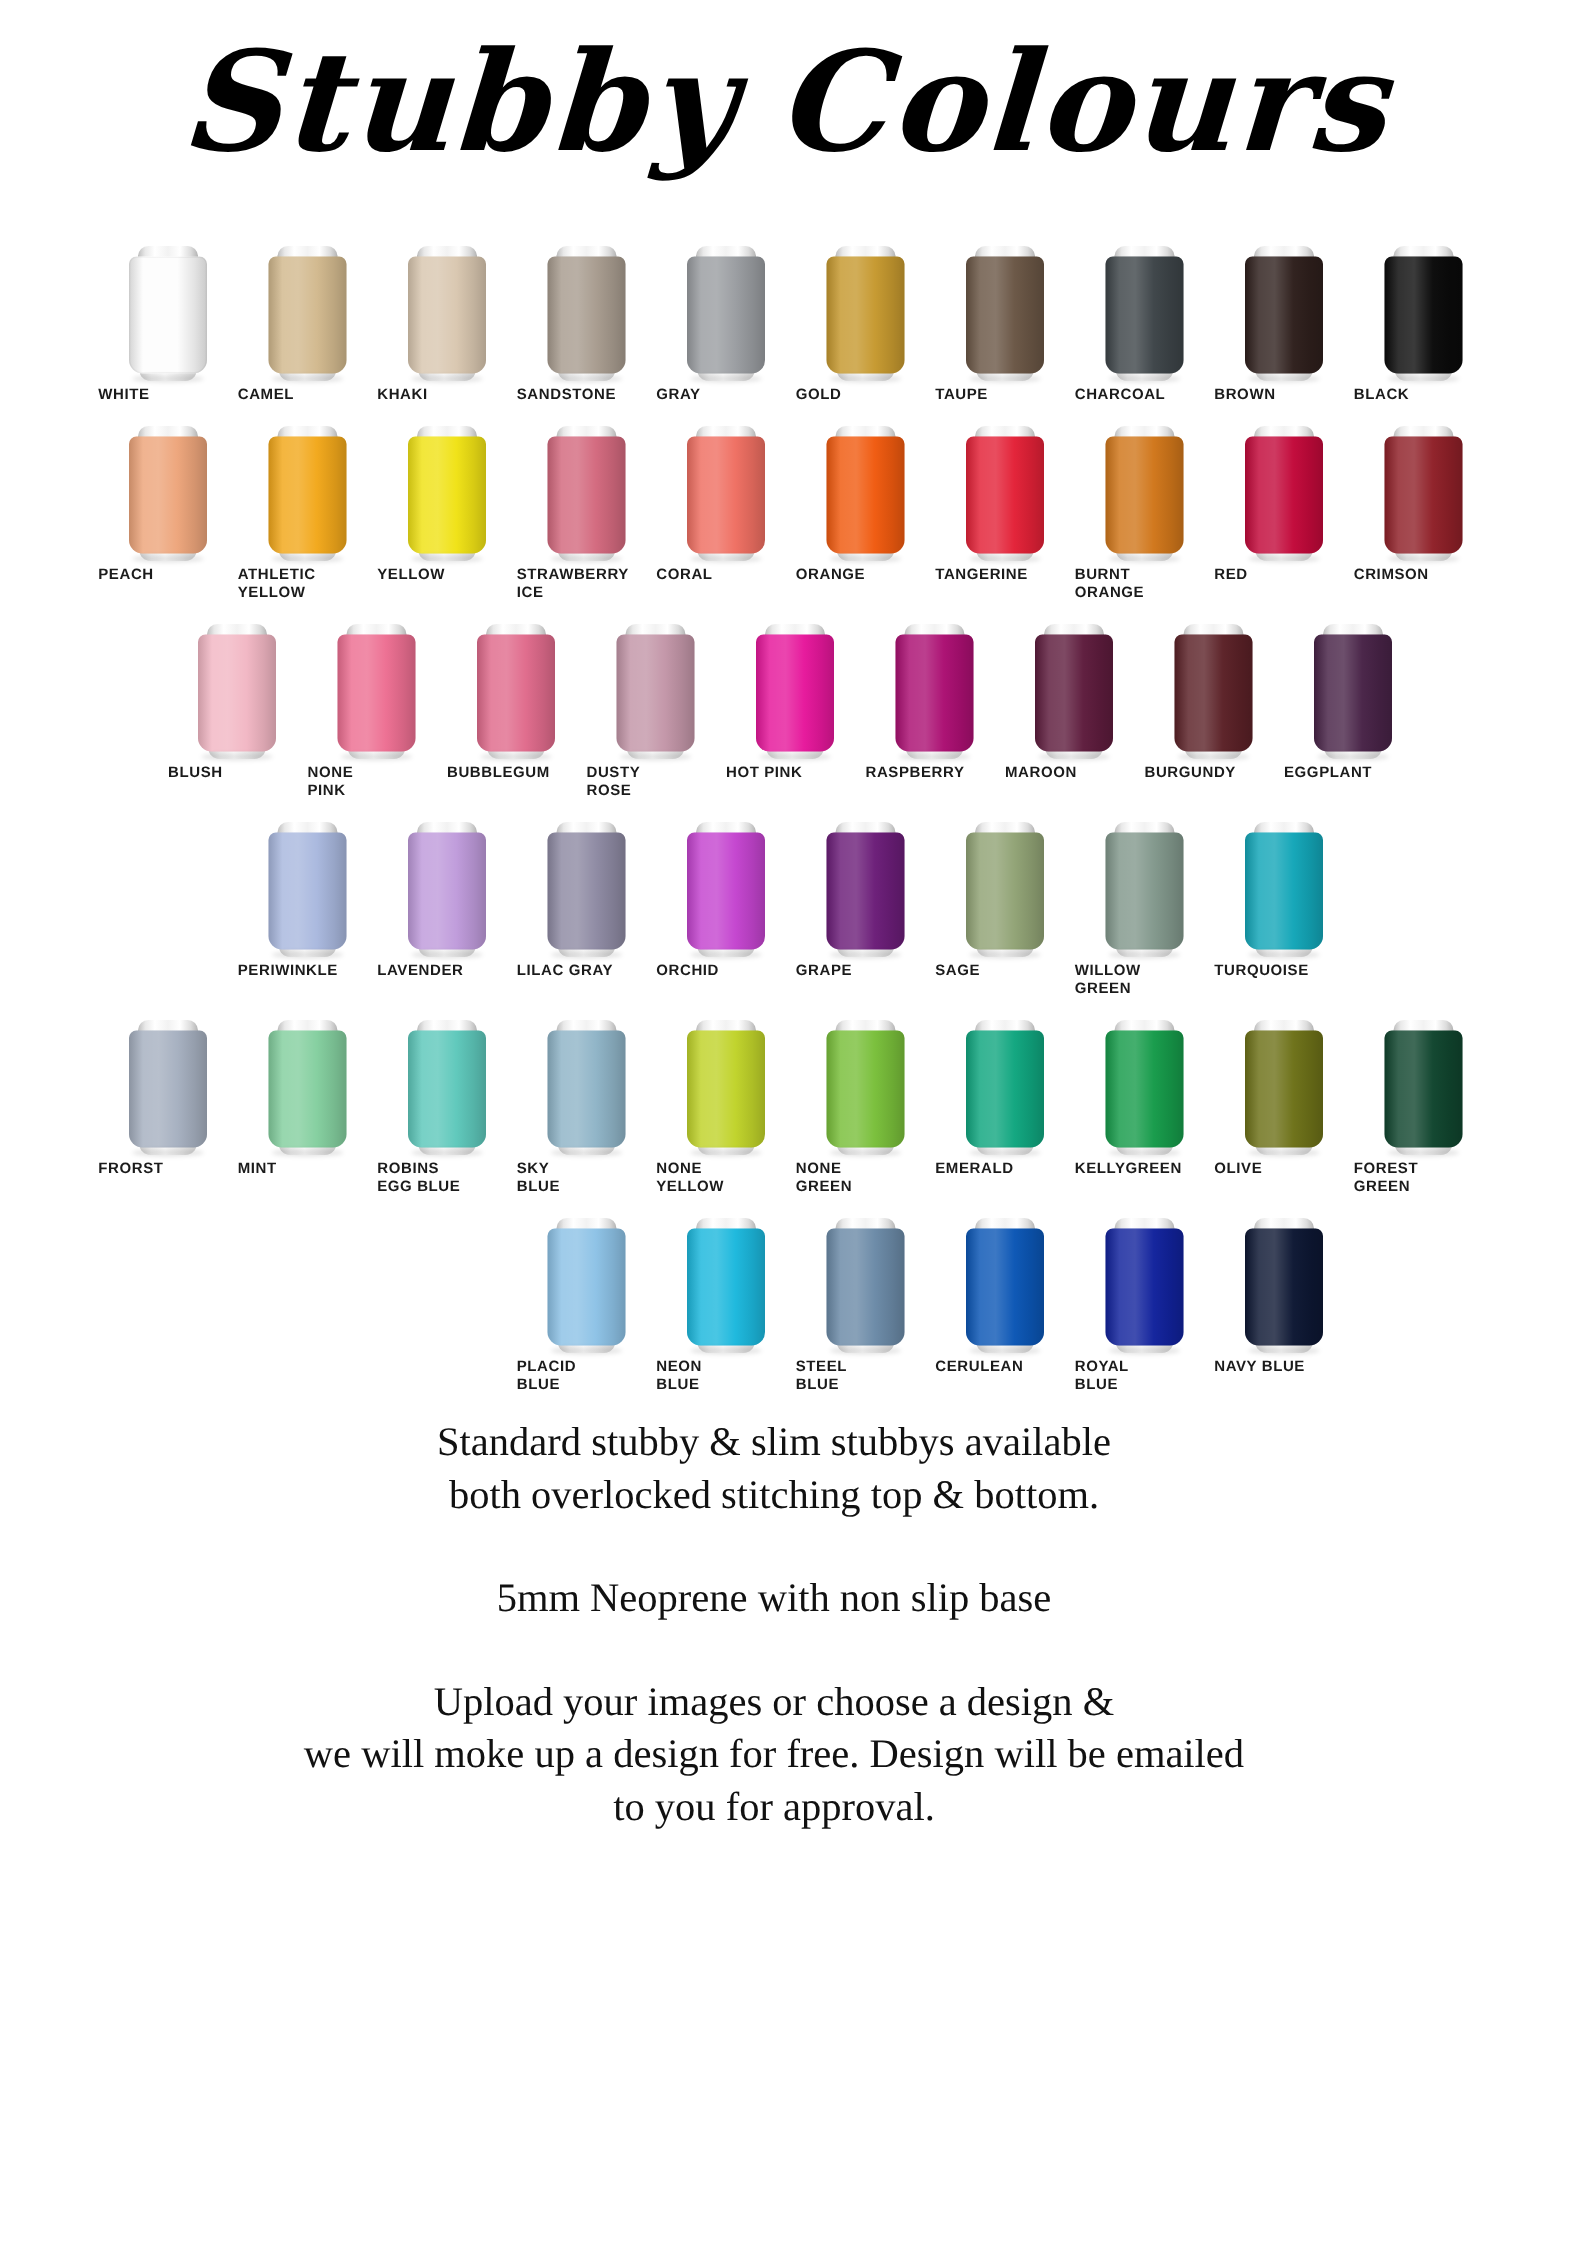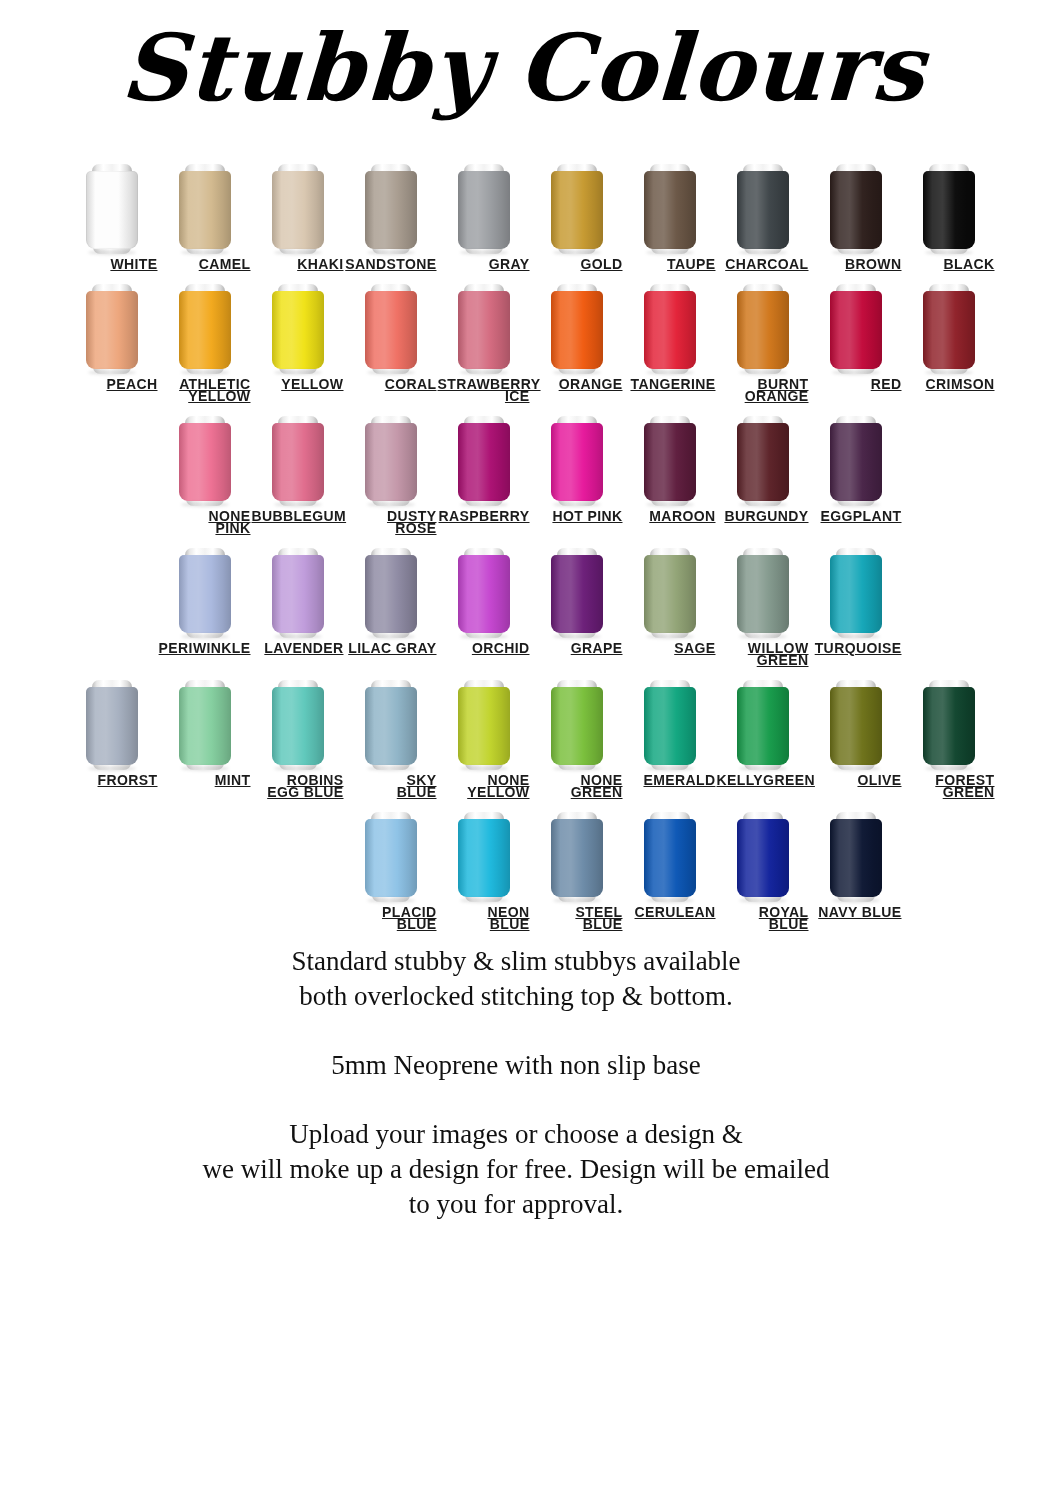--- a/index.html
+++ b/index.html
@@ -133,29 +133,28 @@
     background: rgba(0,0,0,0.10);
     filter: blur(1.5px);
   }
   .sleeve.is-white {
     box-shadow: inset 0 0 0 1px rgba(0,0,0,0.045);
   }
 
   .swatch-label {
     font-family: "Liberation Sans", sans-serif;
     font-weight: 700;
-    font-size: 14px;
+    font-size: 10px;
     line-height: 12px;
     letter-spacing: 0.4px;
     color: #1b1b1b;
-    text-align: right;
+    text-align: left;
     text-transform: uppercase;
     width: 92px;
     white-space: pre-line;
-    text-decoration: underline;
   }
 
   
   .footer {
     width: 1032px;
     text-align: center;
     font-family: "Liberation Serif", serif;
     color: #111;
     margin-top: 14px;
   }
@@ -297,39 +296,39 @@
             <div class="can-base"></div>
             <div class="sleeve" style="background: rgb(240, 226, 21);"></div>
             <div class="can-shadow"></div>
           </div>
           <div class="swatch-label">YELLOW</div>
         </div>
         <div class="cell">
           <div class="can">
             <div class="can-top"></div>
             <div class="can-base"></div>
-            <div class="sleeve" style="background: rgb(239, 111, 98);"></div>
-            <div class="can-shadow"></div>
-          </div>
-          <div class="swatch-label">CORAL</div>
-        </div>
-        <div class="cell">
-          <div class="can">
-            <div class="can-top"></div>
-            <div class="can-base"></div>
             <div class="sleeve" style="background: rgb(211, 105, 126);"></div>
             <div class="can-shadow"></div>
           </div>
           <div class="swatch-label">STRAWBERRY
 ICE</div>
         </div>
         <div class="cell">
           <div class="can">
             <div class="can-top"></div>
             <div class="can-base"></div>
+            <div class="sleeve" style="background: rgb(239, 111, 98);"></div>
+            <div class="can-shadow"></div>
+          </div>
+          <div class="swatch-label">CORAL</div>
+        </div>
+        <div class="cell">
+          <div class="can">
+            <div class="can-top"></div>
+            <div class="can-base"></div>
             <div class="sleeve" style="background: rgb(240, 90, 15);"></div>
             <div class="can-shadow"></div>
           </div>
           <div class="swatch-label">ORANGE</div>
         </div>
         <div class="cell">
           <div class="can">
             <div class="can-top"></div>
             <div class="can-base"></div>
             <div class="sleeve" style="background: rgb(227, 33, 55);"></div>
@@ -364,20 +363,29 @@
             <div class="can-shadow"></div>
           </div>
           <div class="swatch-label">CRIMSON</div>
         </div>
       </div>
       <div class="grid-row">
         <div class="cell">
           <div class="can">
             <div class="can-top"></div>
             <div class="can-base"></div>
+            <div class="sleeve" style="background: rgb(242, 183, 196);"></div>
+            <div class="can-shadow"></div>
+          </div>
+          <div class="swatch-label">BLUSH</div>
+        </div>
+        <div class="cell">
+          <div class="can">
+            <div class="can-top"></div>
+            <div class="can-base"></div>
             <div class="sleeve" style="background: rgb(237, 111, 146);"></div>
             <div class="can-shadow"></div>
           </div>
           <div class="swatch-label">NONE
 PINK</div>
         </div>
         <div class="cell">
           <div class="can">
             <div class="can-top"></div>
             <div class="can-base"></div>
@@ -393,33 +401,33 @@
             <div class="sleeve" style="background: rgb(195, 150, 168);"></div>
             <div class="can-shadow"></div>
           </div>
           <div class="swatch-label">DUSTY
 ROSE</div>
         </div>
         <div class="cell">
           <div class="can">
             <div class="can-top"></div>
             <div class="can-base"></div>
+            <div class="sleeve" style="background: rgb(230, 23, 155);"></div>
+            <div class="can-shadow"></div>
+          </div>
+          <div class="swatch-label">HOT PINK</div>
+        </div>
+        <div class="cell">
+          <div class="can">
+            <div class="can-top"></div>
+            <div class="can-base"></div>
             <div class="sleeve" style="background: rgb(171, 15, 114);"></div>
             <div class="can-shadow"></div>
           </div>
           <div class="swatch-label">RASPBERRY</div>
-        </div>
-        <div class="cell">
-          <div class="can">
-            <div class="can-top"></div>
-            <div class="can-base"></div>
-            <div class="sleeve" style="background: rgb(230, 23, 155);"></div>
-            <div class="can-shadow"></div>
-          </div>
-          <div class="swatch-label">HOT PINK</div>
         </div>
         <div class="cell">
           <div class="can">
             <div class="can-top"></div>
             <div class="can-base"></div>
             <div class="sleeve" style="background: rgb(94, 28, 61);"></div>
             <div class="can-shadow"></div>
           </div>
           <div class="swatch-label">MAROON</div>
         </div>

